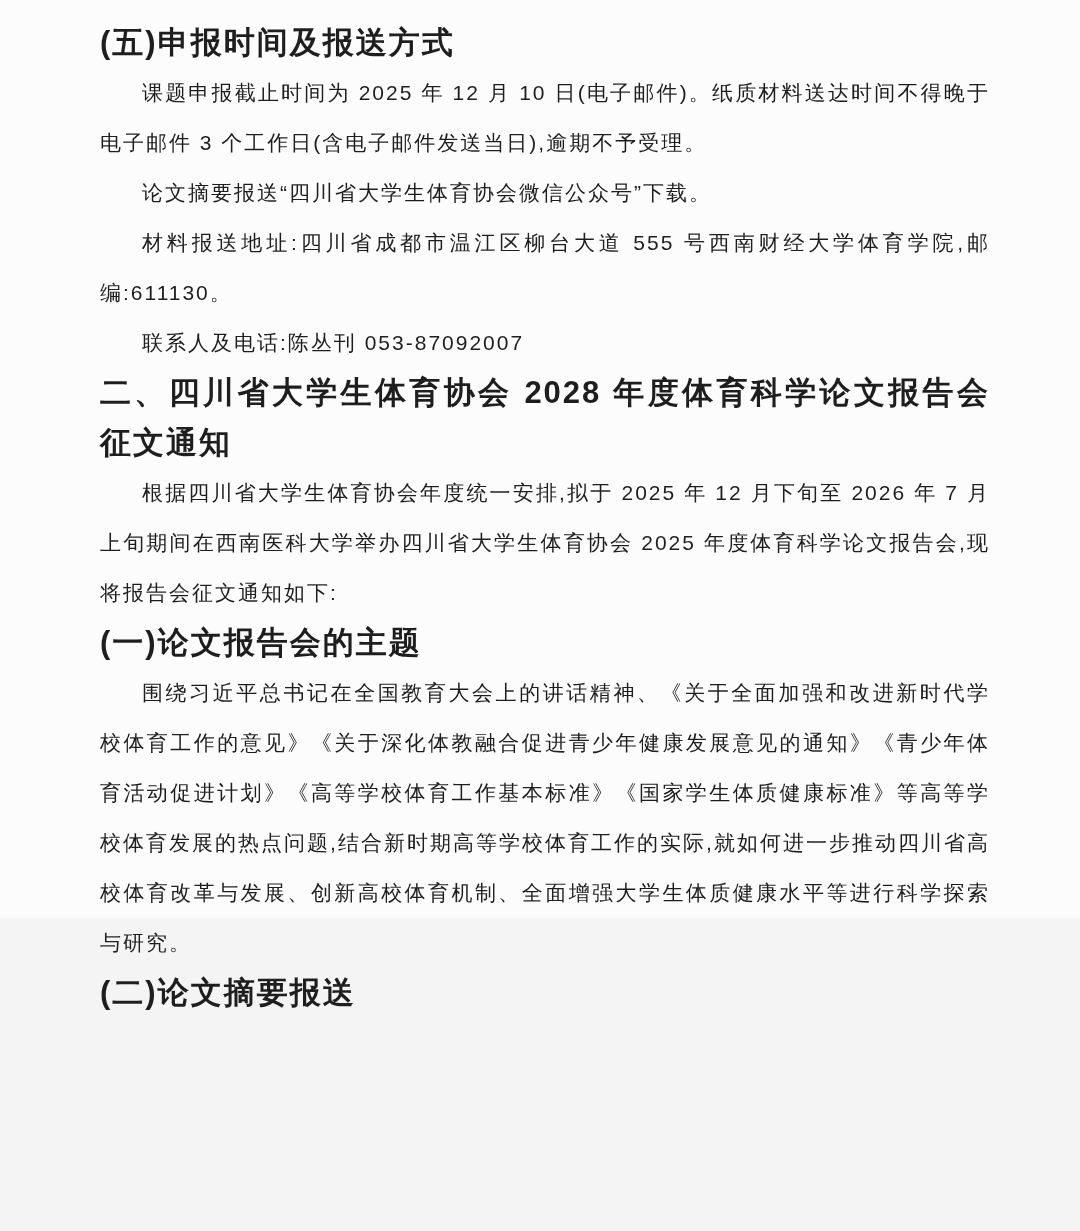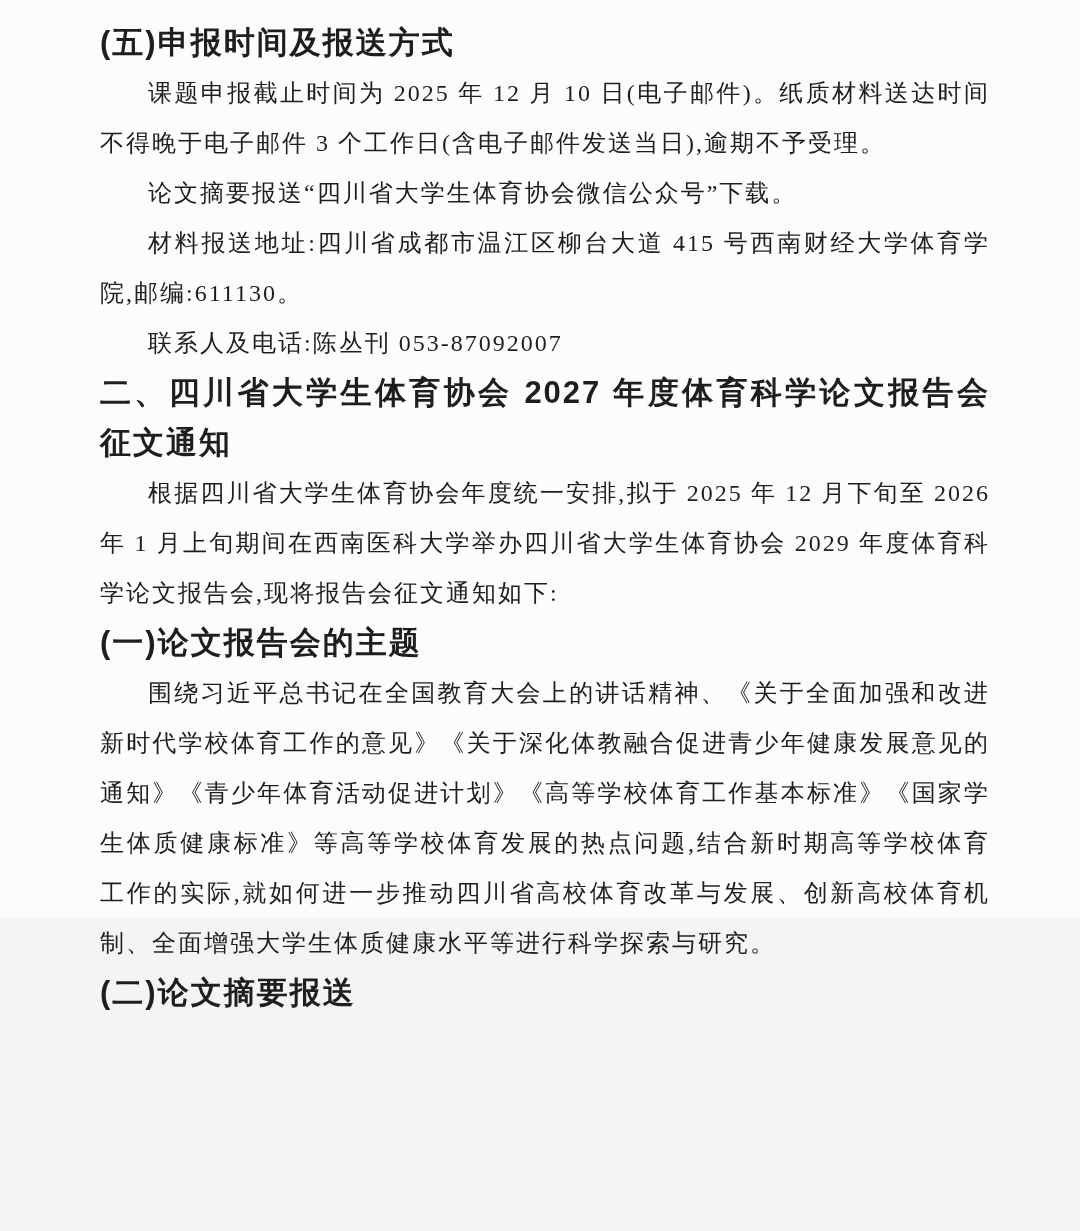--- a/index.html
+++ b/index.html
@@ -24,39 +24,39 @@
     font-family: "Liberation Sans", sans-serif;
     font-weight: 700;
     font-size: 31px;
     line-height: 50px;
     margin: 0;
     letter-spacing: 2px;
     text-align: justify;
     text-align-last: left;
   }
   .doc-para {
-    font-family: Liberation Serif, serif;
+    font-family: Liberation Sans, sans-serif;
     font-weight: 400;
-    font-size: 24px;
+    font-size: 21px;
     line-height: 50px;
     margin: 0;
     text-indent: 2em;
     letter-spacing: 2px;
     text-align: justify;
     text-align-last: left;
   }
 </style>
 </head>
 <body>
 
 <div class="page">
   <h2 class="doc-heading">(五)申报时间及报送方式</h2>
   <p class="doc-para">课题申报截止时间为 2025 年 12 月 10 日(电子邮件)。纸质材料送达时间不得晚于电子邮件 3 个工作日(含电子邮件发送当日),逾期不予受理。</p>
   <p class="doc-para">论文摘要报送“四川省大学生体育协会微信公众号”下载。</p>
-  <p class="doc-para">材料报送地址:四川省成都市温江区柳台大道 415 号西南财经大学体育学院,邮编:611130。</p>
+  <p class="doc-para">材料报送地址:四川省成都市温江区柳台大道 555 号西南财经大学体育学院,邮编:611130。</p>
   <p class="doc-para">联系人及电话:陈丛刊 053-87092007</p>
-  <h2 class="doc-heading">二、四川省大学生体育协会 2027 年度体育科学论文报告会征文通知</h2>
-  <p class="doc-para">根据四川省大学生体育协会年度统一安排,拟于 2025 年 12 月下旬至 2026 年 1 月上旬期间在西南医科大学举办四川省大学生体育协会 2029 年度体育科学论文报告会,现将报告会征文通知如下:</p>
+  <h2 class="doc-heading">二、四川省大学生体育协会 2028 年度体育科学论文报告会征文通知</h2>
+  <p class="doc-para">根据四川省大学生体育协会年度统一安排,拟于 2025 年 12 月下旬至 2026 年 7 月上旬期间在西南医科大学举办四川省大学生体育协会 2025 年度体育科学论文报告会,现将报告会征文通知如下:</p>
   <h2 class="doc-heading">(一)论文报告会的主题</h2>
   <p class="doc-para">围绕习近平总书记在全国教育大会上的讲话精神、《关于全面加强和改进新时代学校体育工作的意见》《关于深化体教融合促进青少年健康发展意见的通知》《青少年体育活动促进计划》《高等学校体育工作基本标准》《国家学生体质健康标准》等高等学校体育发展的热点问题,结合新时期高等学校体育工作的实际,就如何进一步推动四川省高校体育改革与发展、创新高校体育机制、全面增强大学生体质健康水平等进行科学探索与研究。</p>
   <h2 class="doc-heading">(二)论文摘要报送</h2>
 
 </div>
 
 </body></html>

